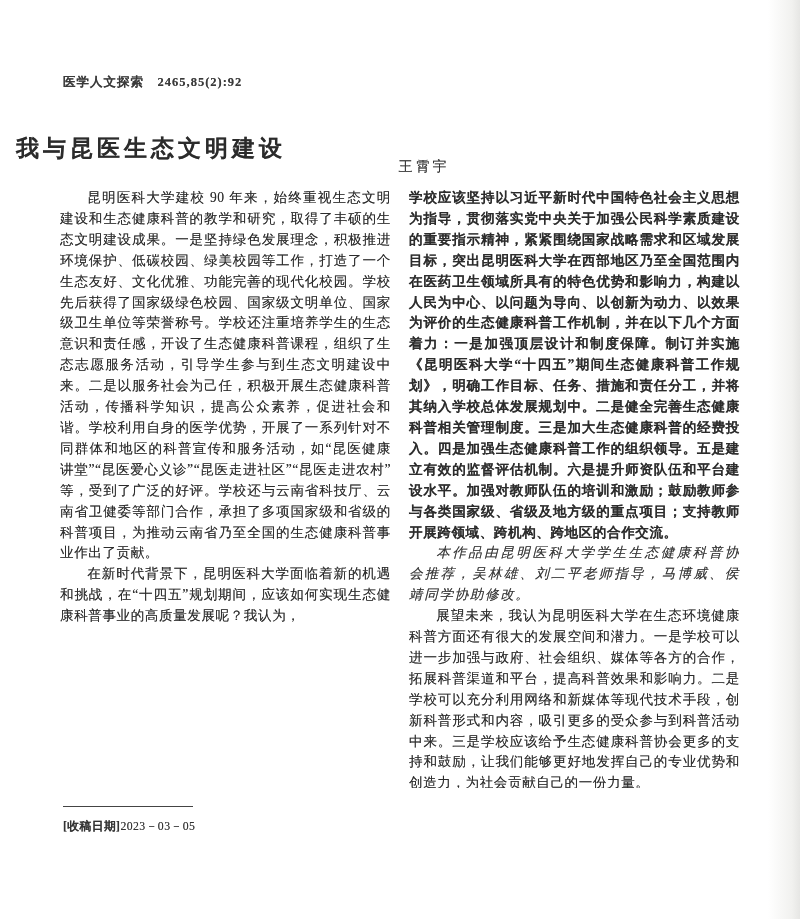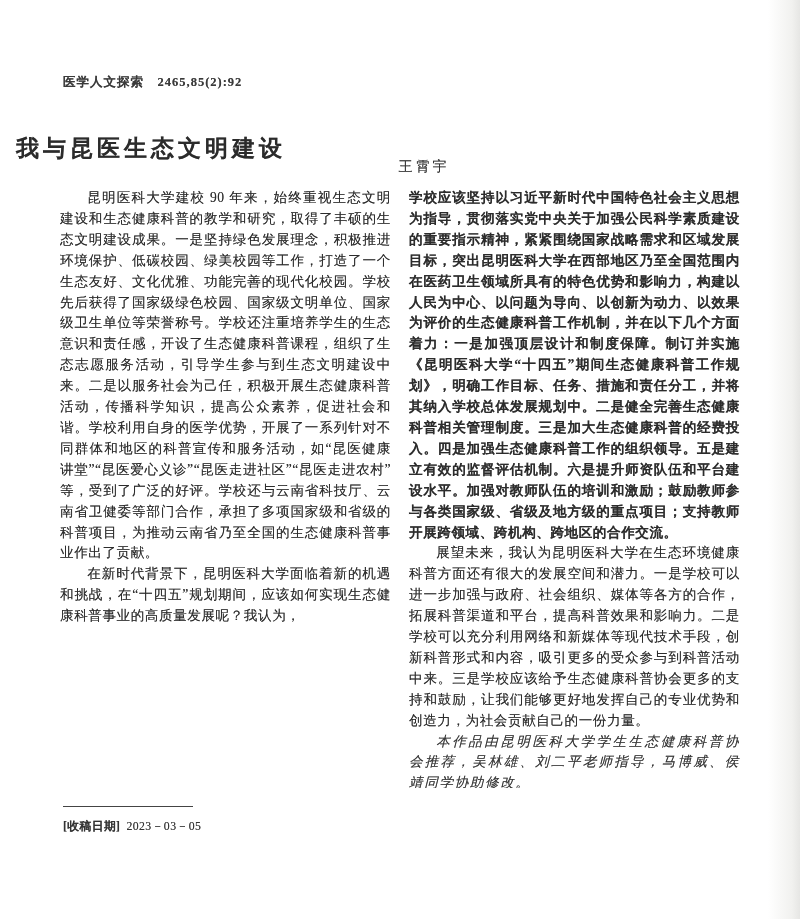--- a/index.html
+++ b/index.html
@@ -96,21 +96,20 @@
     margin-bottom: 9px;
   }
   .footnote-line {
     font-size: 11.8px;
     line-height: 20px;
     color: #333;
     letter-spacing: 0.4px;
   }
   .footnote-label {
     font-weight: bold;
-    margin-right: 6px;
   }
 </style>
 </head>
 <body>
 
 <div class="paper scan-text">
 
   <div class="journal-header">医学人文探索　2465,85(2):92</div>
 
   <h1 class="article-title">我与昆医生态文明建设</h1>
@@ -119,22 +118,22 @@
 
   <div class="columns">
 
     <div class="column">
       <p class="para">昆明医科大学建校 90 年来，始终重视生态文明建设和生态健康科普的教学和研究，取得了丰硕的生态文明建设成果。一是坚持绿色发展理念，积极推进环境保护、低碳校园、绿美校园等工作，打造了一个生态友好、文化优雅、功能完善的现代化校园。学校先后获得了国家级绿色校园、国家级文明单位、国家级卫生单位等荣誉称号。学校还注重培养学生的生态意识和责任感，开设了生态健康科普课程，组织了生态志愿服务活动，引导学生参与到生态文明建设中来。二是以服务社会为己任，积极开展生态健康科普活动，传播科学知识，提高公众素养，促进社会和谐。学校利用自身的医学优势，开展了一系列针对不同群体和地区的科普宣传和服务活动，如“昆医健康讲堂”“昆医爱心义诊”“昆医走进社区”“昆医走进农村”等，受到了广泛的好评。学校还与云南省科技厅、云南省卫健委等部门合作，承担了多项国家级和省级的科普项目，为推动云南省乃至全国的生态健康科普事业作出了贡献。</p>
       <p class="para">在新时代背景下，昆明医科大学面临着新的机遇和挑战，在“十四五”规划期间，应该如何实现生态健康科普事业的高质量发展呢？我认为，</p>
     </div>
 
     <div class="column">
       <p class="para continuation">学校应该坚持以习近平新时代中国特色社会主义思想为指导，贯彻落实党中央关于加强公民科学素质建设的重要指示精神，紧紧围绕国家战略需求和区域发展目标，突出昆明医科大学在西部地区乃至全国范围内在医药卫生领域所具有的特色优势和影响力，构建以人民为中心、以问题为导向、以创新为动力、以效果为评价的生态健康科普工作机制，并在以下几个方面着力：一是加强顶层设计和制度保障。制订并实施《昆明医科大学“十四五”期间生态健康科普工作规划》，明确工作目标、任务、措施和责任分工，并将其纳入学校总体发展规划中。二是健全完善生态健康科普相关管理制度。三是加大生态健康科普的经费投入。四是加强生态健康科普工作的组织领导。五是建立有效的监督评估机制。六是提升师资队伍和平台建设水平。加强对教师队伍的培训和激励；鼓励教师参与各类国家级、省级及地方级的重点项目；支持教师开展跨领域、跨机构、跨地区的合作交流。</p>
+      <p class="para credit-note">本作品由昆明医科大学学生生态健康科普协会推荐，吴林雄、刘二平老师指导，马博威、侯靖同学协助修改。</p>
       <p class="para">展望未来，我认为昆明医科大学在生态环境健康科普方面还有很大的发展空间和潜力。一是学校可以进一步加强与政府、社会组织、媒体等各方的合作，拓展科普渠道和平台，提高科普效果和影响力。二是学校可以充分利用网络和新媒体等现代技术手段，创新科普形式和内容，吸引更多的受众参与到科普活动中来。三是学校应该给予生态健康科普协会更多的支持和鼓励，让我们能够更好地发挥自己的专业优势和创造力，为社会贡献自己的一份力量。</p>
-      <p class="para credit-note">本作品由昆明医科大学学生生态健康科普协会推荐，吴林雄、刘二平老师指导，马博威、侯靖同学协助修改。</p>
     </div>
 
   </div>
 
   <div class="footnote-block">
     <div class="footnote-rule"></div>
     <div class="footnote-line">
       <span class="footnote-label">[收稿日期]</span><span>2023－03－05</span>
     </div>
   </div>

